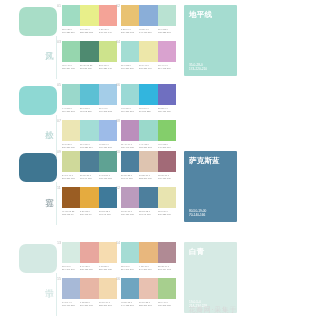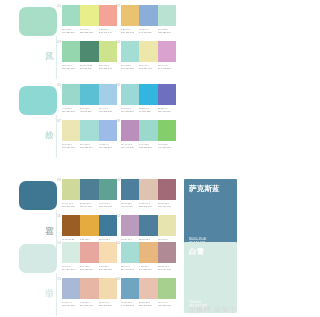--- a/index.html
+++ b/index.html
@@ -13,21 +13,21 @@
   .sheet{position:relative;width:240px;height:317px;}
 
   
   .section{
     position:absolute;
     left:0;width:240px;height:79px;
     display:flex;
   }
   .sec0{top:0;}
   .sec1{top:79px;}
-  .sec2{top:174px;}
+  .sec2{top:146px;}
   .sec3{top:237px;}
 
   
   .leftcol{
     position:relative;
     width:62px;flex:0 0 62px;
     height:79px;
   }
   .chip{
     position:absolute;
@@ -196,20 +196,29 @@
             <div class="sw" style="background:#d9a2cf"></div>
           </div>
           <div class="vals">
             <div class="val"><span>37-0-22-0</span><br><span>170-219-209</span></div>
             <div class="val"><span>10-5-41-0</span><br><span>237-231-170</span></div>
             <div class="val"><span>18-44-0-0</span><br><span>214-162-206</span></div>
           </div>
         </div>
       </div>
     </div>
+    <div class="hero">
+      <div class="heroinner" style="background:#a5dcd0">
+        <div class="heroname">地平线</div>
+        <div class="herovals">
+          <span>35-0-28-0</span>
+          <span>174-220-210</span>
+        </div>
+      </div>
+    </div>
   </div>
 
   <div class="section sec1">
     <div class="leftcol">
       <div class="chip" style="background:#8ed8d3"></div>
       <div class="vrule"></div>
       <div class="vlabel">放松</div>
     </div>
     <div class="grid">
       <div class="prow">

